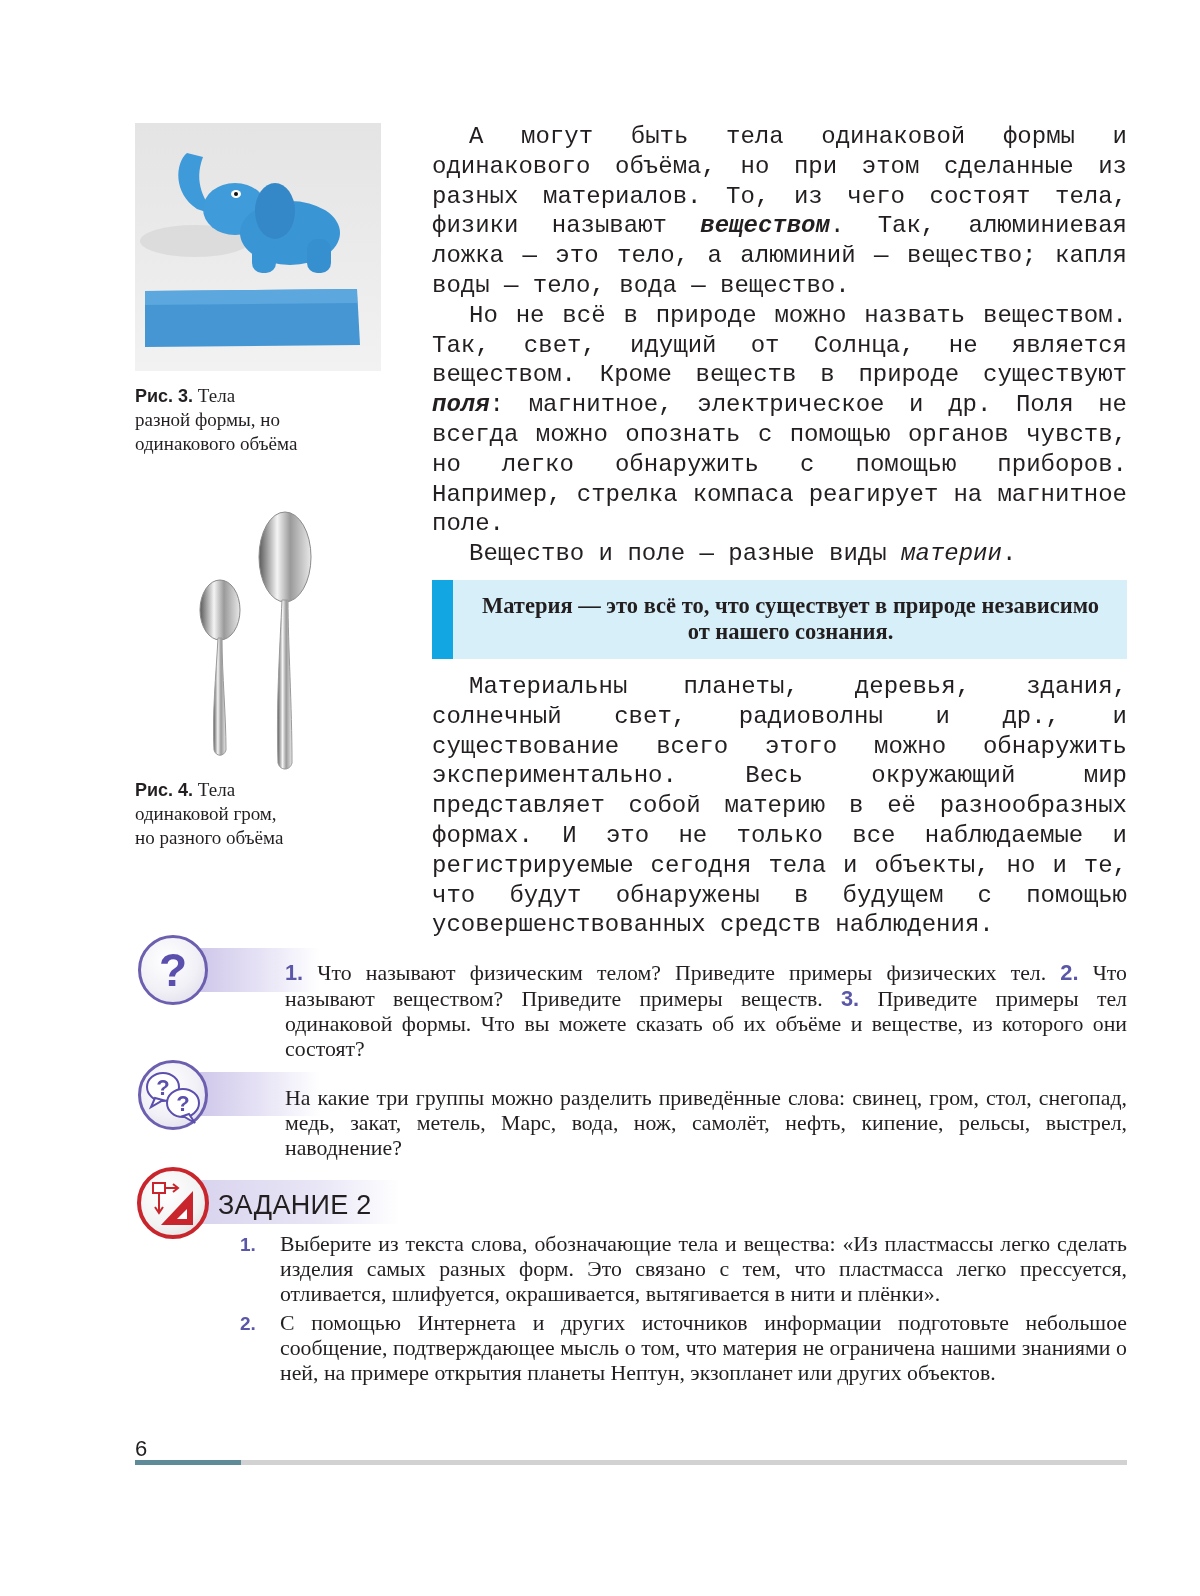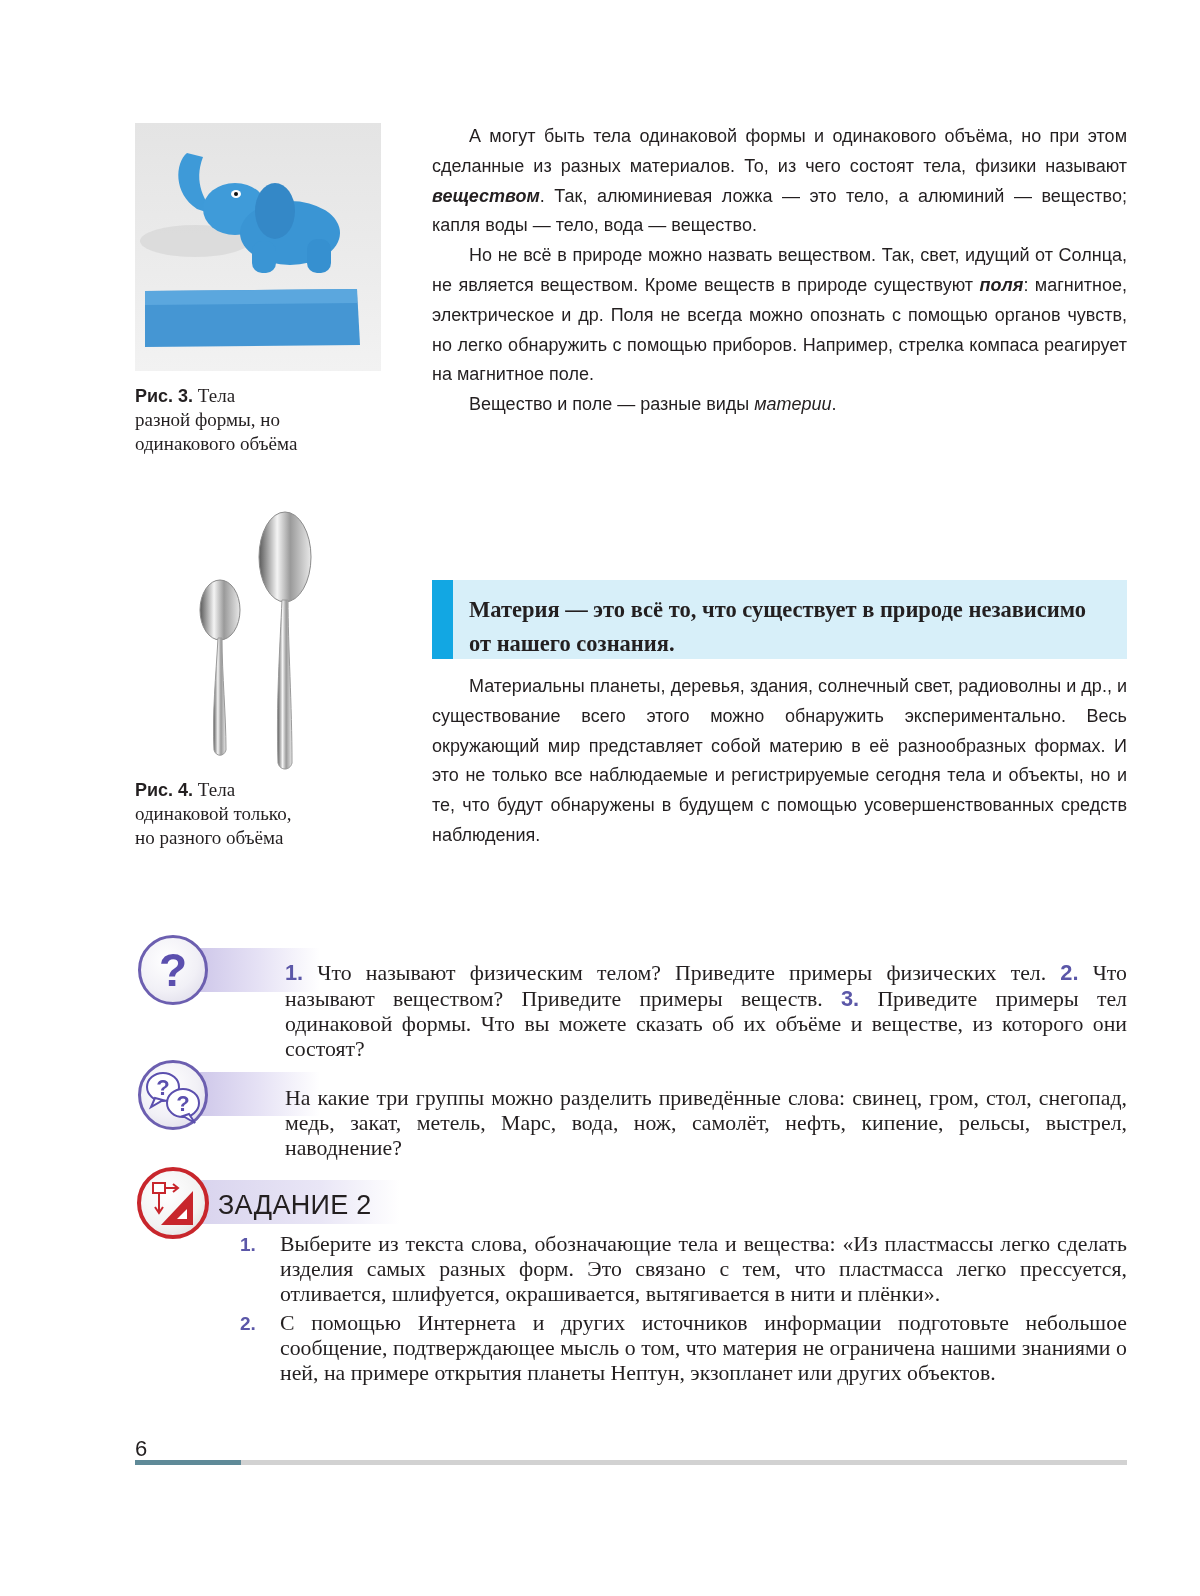--- a/index.html
+++ b/index.html
@@ -28,40 +28,41 @@
     font-size: 19px; line-height: 24px; color: #231f20;
     width: 250px;
   }
   .caption .fig-label {
     font-family: Liberation Sans, sans-serif;
     font-weight: bold; font-size: 18px;
   }
 
   
   .body-text {
-    font-family: Liberation Sans, sans-serif;
-    font-size: 18px; line-height: 29.8px;
+    font-family: Liberation Mono, monospace;
+    font-size: 24px; line-height: 29.8px;
     text-align: justify;
     color: #231f20;
   }
   .body-text p { margin: 0; text-indent: 37px; }
   .term-bold-italic { font-weight: bold; font-style: italic; }
   .term-italic { font-style: italic; margin-top: 24px; }
 
   
   .definition-box {
     left: 432px; top: 580px; width: 695px; height: 79px;
     background: #d7eff9;
     border-left: 21px solid #12a7e3;
     box-sizing: border-box;
     padding: 13px 15px 0 16px;
     font-family: "Liberation Serif", serif;
     font-weight: bold;
-    font-size: 22.5px; line-height: 34px;
+    font-size: 22.5px; line-height: 26px;
     color: #231f20;
+    text-align: center;
   }
 
   
   .q-icon {
     width: 70px; height: 70px; border-radius: 50%;
     background: radial-gradient(circle at 40% 35%, #ffffff 0%, #f1f0f6 55%, #d9d6e6 100%);
     border: 3px solid #6c5fb0;
     box-sizing: border-box;
   }
   .q-band {
@@ -153,21 +154,21 @@
     <ellipse cx="40" cy="105" rx="20" ry="30" fill="url(#steel)" stroke="#8a8a8a" stroke-width="1"></ellipse>
     <path d="M38 133 C36 170, 32 210, 34 245 C36 252, 44 252, 46 245 C46 210, 42 170, 42 133 Z" fill="url(#steel)" stroke="#9a9a9a" stroke-width="1"></path>
 
     <ellipse cx="105" cy="52" rx="26" ry="45" fill="url(#steel)" stroke="#8a8a8a" stroke-width="1"></ellipse>
     <path d="M102 95 C100 140, 96 200, 98 258 C100 266, 110 266, 112 258 C112 200, 108 140, 108 95 Z" fill="url(#steel)" stroke="#9a9a9a" stroke-width="1"></path>
   </svg>
 </div>
 <div class="abs caption" style="left:135px; top:778px;">
   <span class="fig-label">Рис. 4.</span>
   <span>Тела</span><br>
-  <span>одинаковой только,</span><br>
+  <span>одинаковой гром,</span><br>
   <span>но разного объёма</span>
 </div>
 
 <div class="abs body-text" style="left:432px; top:122px; width:695px;">
   <p><span>А могут быть тела одинаковой формы и одинакового объёма, но при этом сделанные из разных материалов. То, из чего состоят тела, физики называют </span><span class="term-bold-italic">веществом</span><span>. Так, алюминиевая ложка — это тело, а алюминий — вещество; капля воды — тело, вода — вещество.</span></p>
   <p><span>Но не всё в природе можно назвать веществом. Так, свет, идущий от Солнца, не является веществом. Кроме веществ в природе существуют </span><span class="term-bold-italic">поля</span><span>: магнитное, электрическое и др. Поля не всегда можно опознать с помощью органов чувств, но легко обнаружить с помощью приборов. Например, стрелка компаса реагирует на магнитное поле.</span></p>
   <p><span>Вещество и поле — разные виды </span><span class="term-italic">материи</span><span>.</span></p>
 </div>
 
 <div class="abs definition-box">

